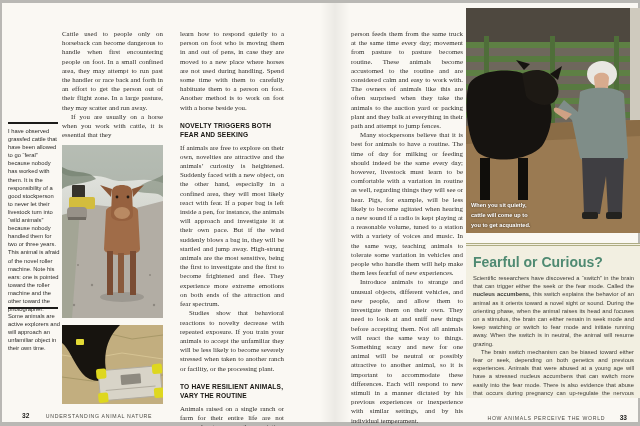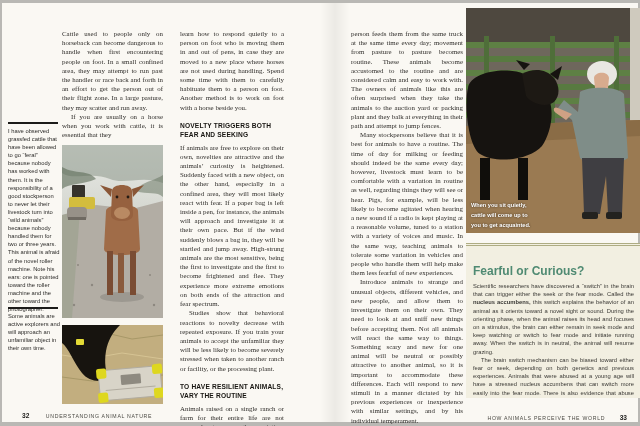--- a/index.html
+++ b/index.html
@@ -19,21 +19,21 @@
   .note-rule{height:1.5px;background:#1c1b19;}
   
   .folio{font-size:6.6px;font-weight:bold;color:#23221f;}
   .running-head{font-size:5.2px;letter-spacing:0.7px;color:#4a4943;}
   
   .photo{display:block;}
   
   #photo-caption{left:469px;top:197px;width:66px;font-size:5.6px;line-height:10px;color:#ffffff;font-weight:bold;text-shadow:0 0 2px rgba(40,30,20,0.9);}
   
   #fearful-box{left:464px;top:240px;width:174px;height:155px;background:#f2efe1;border-top:3px double #aeac83;box-sizing:border-box;padding:8px 6px 5px 7px;overflow:hidden;}
-  #fearful-title{font-size:12px;color:#4f8a72;margin:10px 0 4px 0;font-family:"Liberation Sans",sans-serif;}
+  #fearful-title{font-size:14px;color:#4f8a72;margin:0 0 4px 0;font-family:"Liberation Sans",sans-serif;}
   .fearful-text{font-size:5.8px;line-height:8.2px;color:#3a3935;text-align:justify;}
   .fearful-text p{margin:0;}
   .fearful-text p.indent{text-indent:8px;}
 </style>
 </head>
 <body>
 
 <div id="spread">
   <div class="abs" id="gutter"></div>
 

